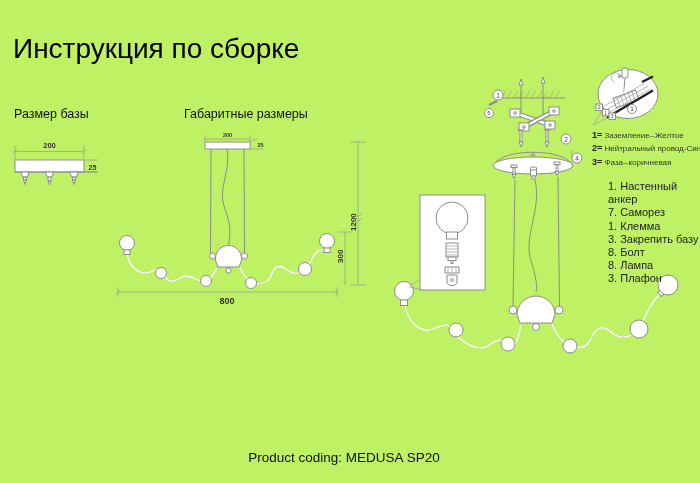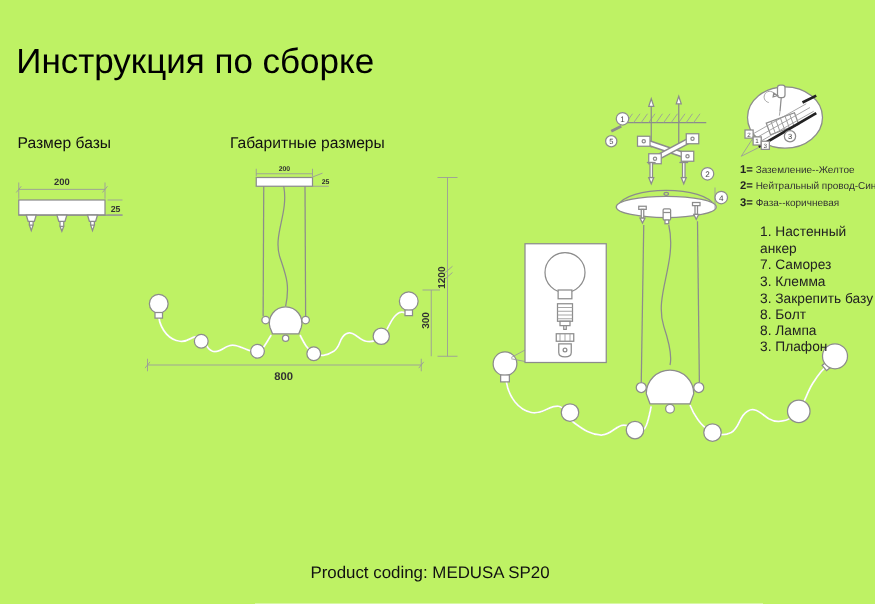--- a/index.html
+++ b/index.html
@@ -312,21 +312,21 @@
 
   <div class="abs" id="wire-legend">
     <div><b>1=</b> <span>Заземление--Желтое</span></div>
     <div><b>2=</b> <span>Нейтральный провод-Синий</span></div>
     <div><b>3=</b> <span>Фаза--коричневая</span></div>
   </div>
 
   <div class="abs" id="parts-list">
     <div>1. Настенный анкер</div>
     <div>7. Саморез</div>
-    <div>3. Клемма</div>
+    <div>1. Клемма</div>
     <div>3. Закрепить базу</div>
     <div>8. Болт</div>
     <div>8. Лампа</div>
     <div>3. Плафон</div>
   </div>
 
   <div class="abs" id="footer">Product coding: MEDUSA SP20</div>
 
 </div>
 

